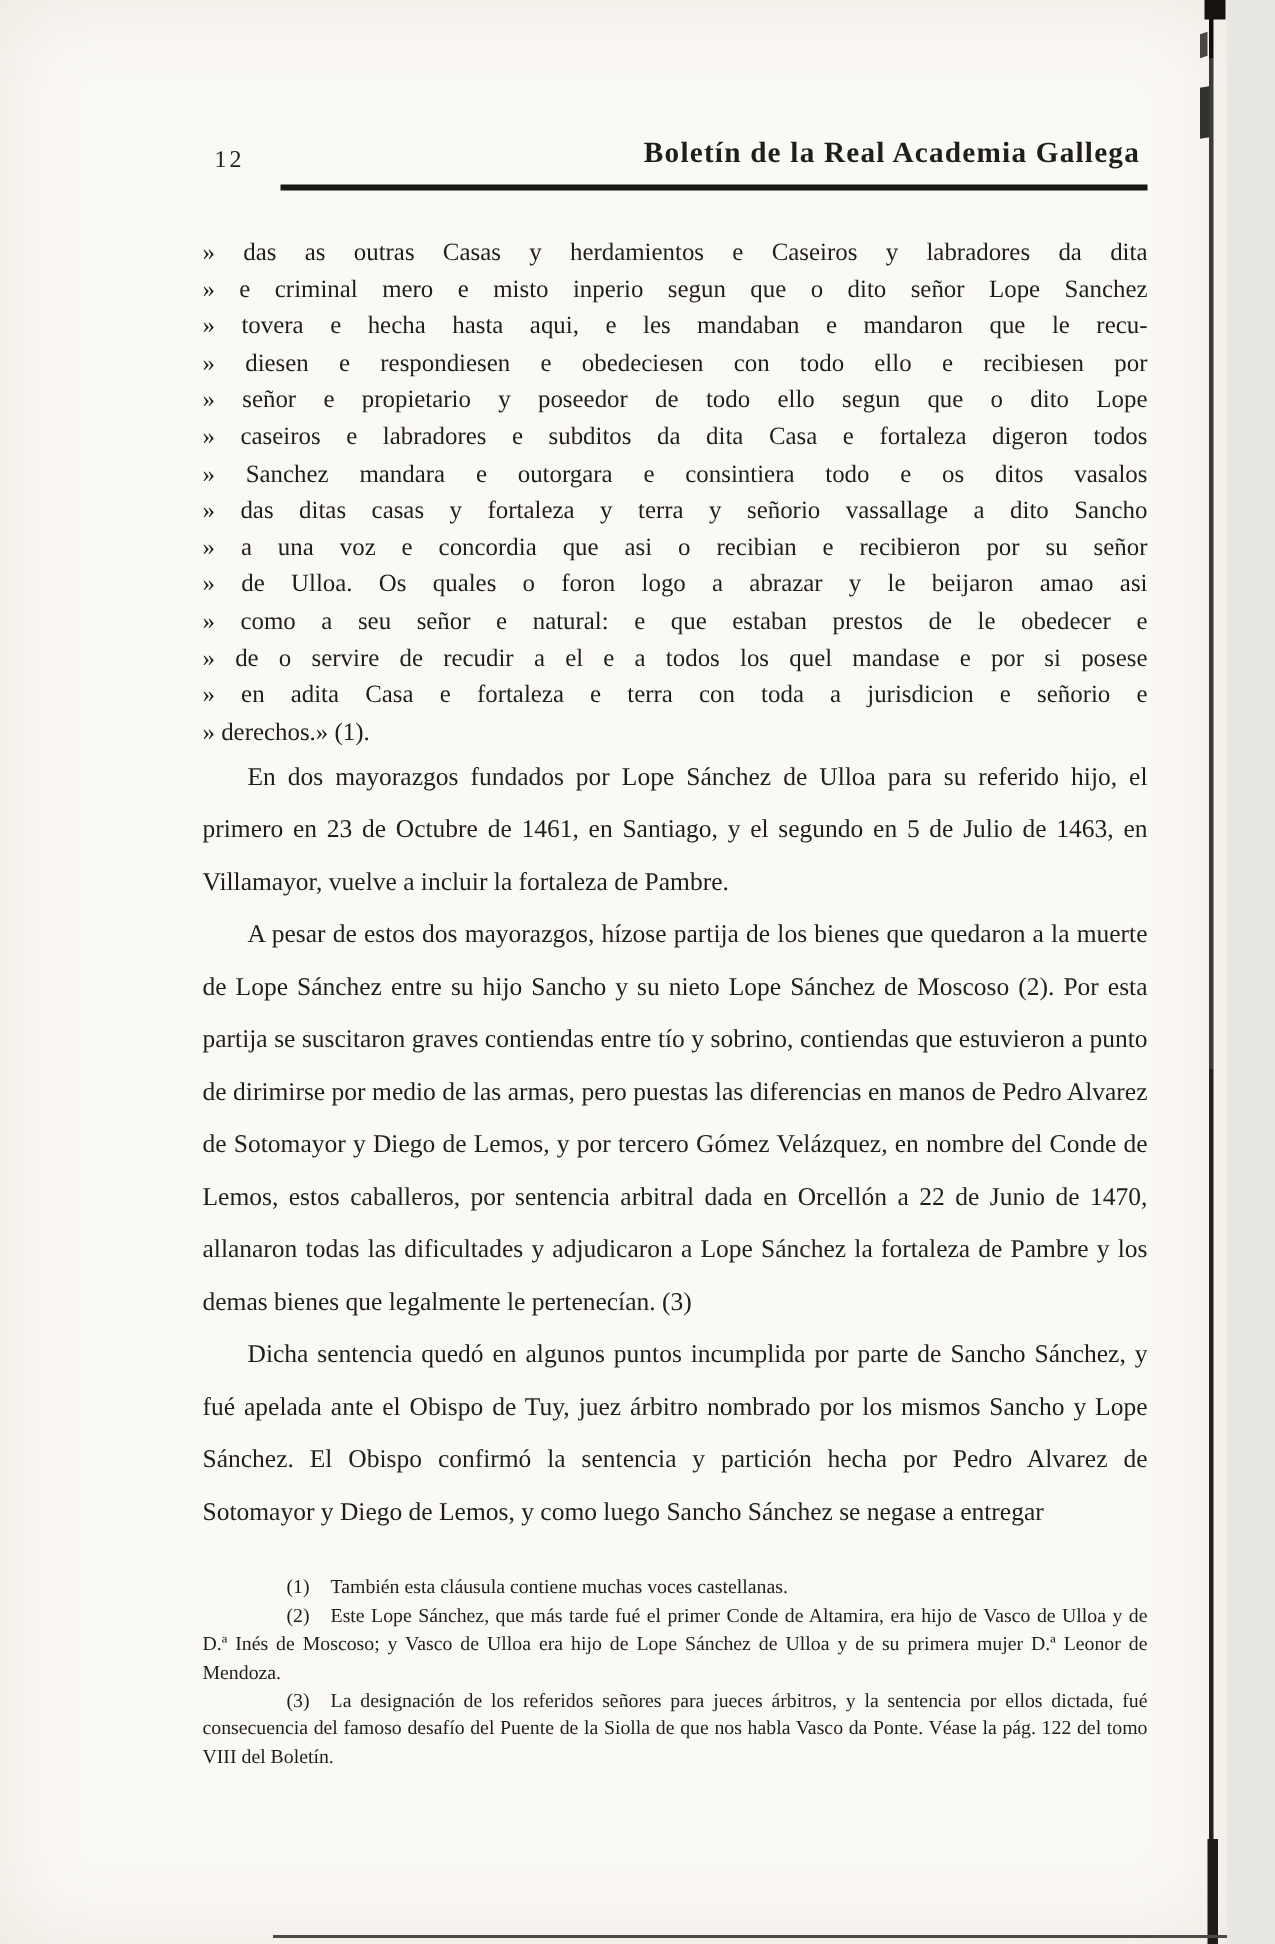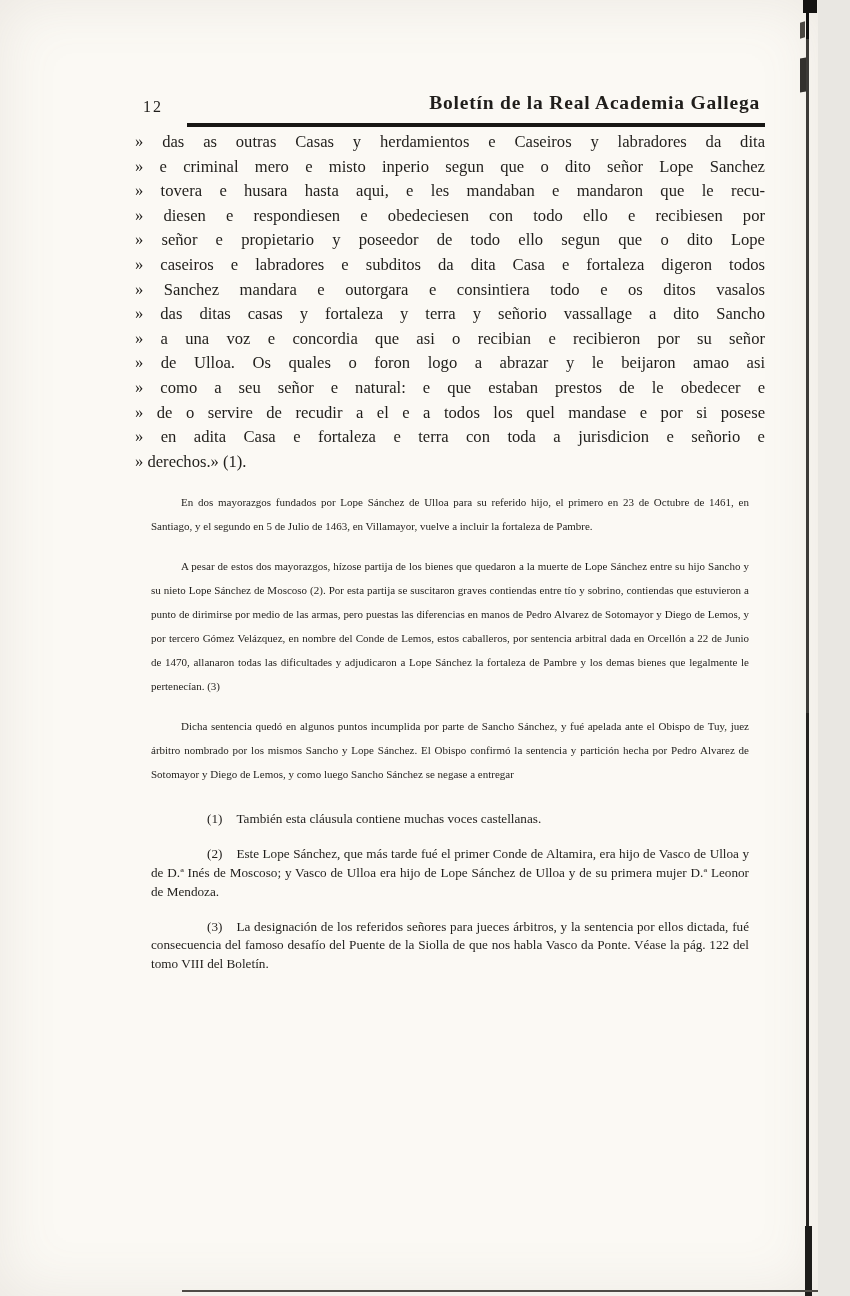--- a/index.html
+++ b/index.html
@@ -20,33 +20,33 @@
   
   .header{position:relative;height:40px;}
   .page-number{position:absolute;left:8px;top:8px;font-size:16px;letter-spacing:2px;}
   .header-title{
     position:absolute;left:60px;right:5px;top:2px;text-align:right;
     font-size:19.5px;font-weight:bold;letter-spacing:0.8px;
   }
   .header-rule{position:absolute;left:52px;right:0;top:33px;height:3.5px;background:#181714;}
 
   
-  .quote{font-size:16.6px;line-height:24.6px;}
+  .quote{margin-top:26px;font-size:16.6px;line-height:24.6px;}
   .quote-line{text-align:justify;text-align-last:justify;}
   .quote-line.natural{text-align-last:left;}
 
   
   .para{
-    margin:16px;text-indent:30px;text-align:justify;
-    font-size:11px;line-height:24px;
+    margin:0;text-indent:30px;text-align:justify;
+    font-size:17px;line-height:35px;
   }
 
   
   .footnotes{margin-top:24px;font-size:13.2px;line-height:18.8px;}
-  .footnote{margin:16px;text-indent:56px;text-align:justify;font-family:Liberation Serif, serif;}
+  .footnote{margin:0;text-indent:56px;text-align:justify;font-family:Liberation Serif, serif;}
   .fn-marker{margin-right:14px;}
 
   
   .edge-line-right{
     position:absolute;top:0;bottom:0;right:9px;width:3px;
     background:linear-gradient(#101010 0 3%, #3d3b38 3% 55%, #242220 55% 100%);
   }
   .edge-blob-top{position:absolute;top:0;right:1px;width:14px;height:13px;background:#141312;}
   .edge-mark-1{position:absolute;top:22px;right:13px;width:5px;height:16px;background:#4a4742;transform:skewY(-18deg);}
   .edge-mark-2{position:absolute;top:58px;right:12px;width:6px;height:34px;background:#33312e;transform:skewY(-8deg);}
@@ -62,21 +62,21 @@
 
     <div class="header">
       <span class="page-number">12</span>
       <span class="header-title">Boletín de la Real Academia Gallega</span>
       <div class="header-rule"></div>
     </div>
 
     <div class="quote">
       <div class="quote-line">» das as outras Casas y herdamientos e Caseiros y labradores da dita</div>
       <div class="quote-line">» e criminal mero e misto inperio segun que o dito señor Lope Sanchez</div>
-      <div class="quote-line">» tovera e husara hasta aqui, e les mandaban e mandaron que le recu-</div>
+      <div class="quote-line">» tovera e hecha hasta aqui, e les mandaban e mandaron que le recu-</div>
       <div class="quote-line">» diesen e respondiesen e obedeciesen con todo ello e recibiesen por</div>
       <div class="quote-line">» señor e propietario y poseedor de todo ello segun que o dito Lope</div>
       <div class="quote-line">» caseiros e labradores e subditos da dita Casa e fortaleza digeron todos</div>
       <div class="quote-line">» Sanchez mandara e outorgara e consintiera todo e os ditos vasalos</div>
       <div class="quote-line">» das ditas casas y fortaleza y terra y señorio vassallage a dito Sancho</div>
       <div class="quote-line">» a una voz e concordia que asi o recibian e recibieron por su señor</div>
       <div class="quote-line">» de Ulloa. Os quales o foron logo a abrazar y le beijaron amao asi</div>
       <div class="quote-line">» como a seu señor e natural: e que estaban prestos de le obedecer e</div>
       <div class="quote-line">» de o servire de recudir a el e a todos los quel mandase e por si posese</div>
       <div class="quote-line">» en adita Casa e fortaleza e terra con toda a jurisdicion e señorio e</div>

